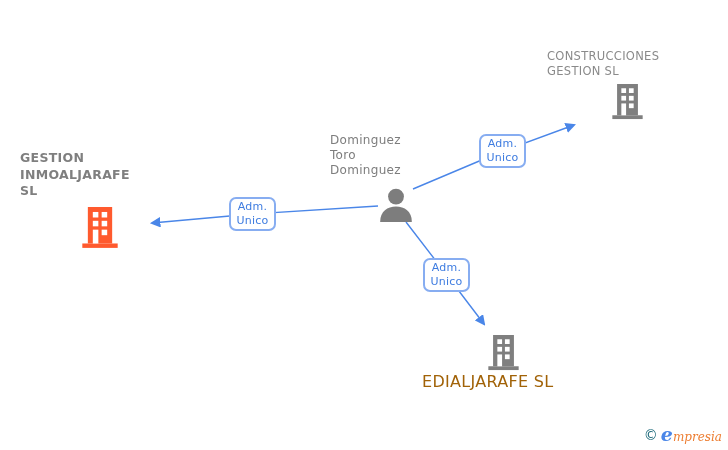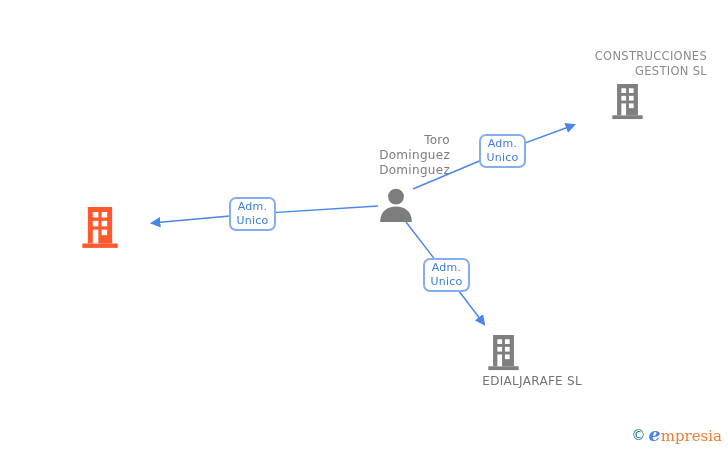--- a/index.html
+++ b/index.html
@@ -22,21 +22,21 @@
     width: 728px;
     height: 450px;
   }
   .edge {
     fill: none;
     stroke: #4a86e8;
     stroke-width: 1.4;
   }
   .label {
     position: absolute;
-    text-align: right;
+    text-align: left;
     color: #858585;
     letter-spacing: 0.3px;
   }
   .label span { display: block; }
   .label-company-main {
     left: 20px; top: 150px; width: 160px;
     font-size: 12.5px; font-weight: bold; line-height: 16.5px;
     color: #7f7f7f;
   }
   .label-person {
@@ -44,22 +44,22 @@
     font-size: 12px; line-height: 15px;
     color: #7d7d7d;
   }
   .label-construcciones {
     left: 547px; top: 49px; width: 160px;
     font-size: 11.5px; line-height: 15px;
     color: #8a8a8a;
   }
   .label-edialjarafe {
     left: 422px; top: 374px; width: 160px;
-    font-size: 12px; line-height: 15px;
-    color: #737373;
+    font-size: 16px; line-height: 15px;
+    color: #a16207;
   }
   .icon {
     position: absolute;
     display: block;
   }
   .building-orange { color: #ff5a2e; }
   .building-gray { color: #7f7f7f; }
   .person-gray { color: #7d7d7d; }
   .icon-building-gestion { left: 81px; top: 207px; width: 38px; height: 42px; }
   .icon-person { left: 377px; top: 188px; width: 38px; height: 34px; }
@@ -99,57 +99,63 @@
     margin-right: 3px;
   }
   .watermark .brand-e {
     color: #4a86e8;
     font-style: italic;
     font-size: 19px;
     font-weight: bold;
   }
   .watermark .brand-rest {
     color: #ed7d31;
-    font-size: 15px;
+    font-style: italic;
+    font-size: 12px;
   }
 </style>
 </head>
 <body>
 
 <div class="canvas">
 
   <svg class="edges-layer" viewBox="0 0 728 450">
     <defs>
       <marker id="arrow" viewBox="0 0 10 10" refX="8" refY="5" markerWidth="7.5" markerHeight="7.5" orient="auto">
         <path d="M0 0 L10 5 L0 10 z" fill="#4a86e8"></path>
       </marker>
     </defs>
     <path class="edge" d="M 378 206 L 252 214 L 152 223" marker-end="url(#arrow)"></path>
     <path class="edge" d="M 413 189 L 503 151 L 574 125" marker-end="url(#arrow)"></path>
     <path class="edge" d="M 406 222 L 446 274 L 484 324" marker-end="url(#arrow)"></path>
   </svg>
 
+  <div class="label label-company-main">
+    <span>GESTION</span>
+    <span>INMOALJARAFE</span>
+    <span>SL</span>
+  </div>
   <svg class="icon icon-building-gestion building-orange" viewBox="0 0 34 38">
     <g fill="currentColor">
       <rect x="6" y="0" width="22" height="33"></rect>
       <rect x="1" y="33" width="32" height="4"></rect>
     </g>
     <g fill="#ffffff">
       <rect x="10.5" y="4.5" width="5" height="5"></rect>
       <rect x="18.5" y="4.5" width="5" height="5"></rect>
       <rect x="10.5" y="12.5" width="5" height="5"></rect>
       <rect x="18.5" y="12.5" width="5" height="5"></rect>
       <rect x="18.5" y="20.5" width="5" height="5"></rect>
       <rect x="10.5" y="20.5" width="5" height="12.5"></rect>
     </g>
   </svg>
 
   <div class="label label-person">
+    <span>Dominguez</span>
     <span>Toro</span>
-    <span>Dominguez</span>
     <span>Dominguez</span>
   </div>
   <svg class="icon icon-person person-gray" viewBox="0 0 36 32">
     <g fill="currentColor">
       <circle cx="18" cy="8" r="7.5"></circle>
       <path d="M3 32 c0 -10 7 -14.5 15 -14.5 s15 4.5 15 14.5 z"></path>
     </g>
   </svg>
 
   <div class="label label-construcciones">

